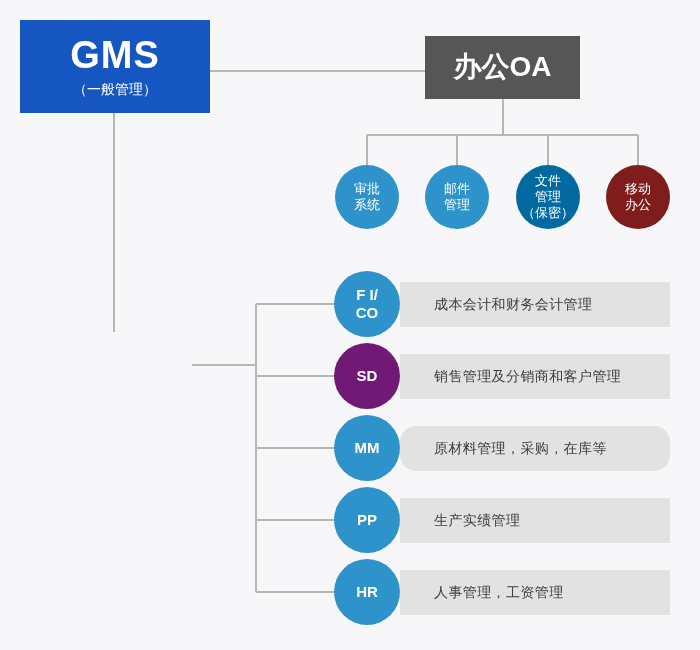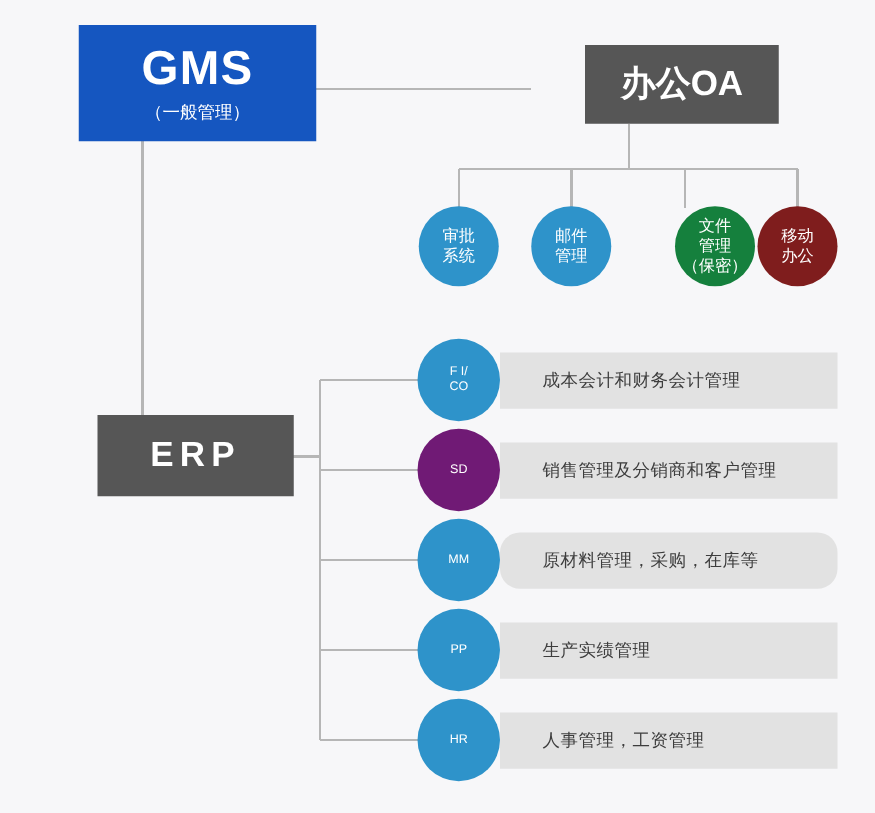--- a/index.html
+++ b/index.html
@@ -29,21 +29,20 @@
   
   .node-box {
     position: absolute;
     display: flex;
     flex-direction: column;
     align-items: center;
     justify-content: center;
     color: #ffffff;
     text-align: center;
     box-sizing: border-box;
-    margin-left: 43px;
   }
   .node-box .title {
     font-weight: bold;
     letter-spacing: 1px;
     line-height: 1.1;
   }
   .node-box .subtitle {
     font-size: 14px;
     line-height: 1.2;
     margin-top: 4px;
@@ -91,22 +90,22 @@
     line-height: 1.22;
   }
   .oa-circle {
     width: 64px;
     height: 64px;
     font-size: 13px;
   }
   .erp-circle {
     width: 66px;
     height: 66px;
-    font-size: 10px;
-    font-weight: normal;
+    font-size: 15px;
+    font-weight: bold;
   }
 
   
   .desc-bar {
     position: absolute;
     left: 400px;
     width: 270px;
     height: 45px;
     background: #e2e2e2;
     display: flex;
@@ -173,38 +172,35 @@
 
   <div id="gms-box" class="node-box" style="background: rgb(21, 86, 192);">
     <div class="title">GMS</div>
     <div class="subtitle">（一般管理）</div>
   </div>
 
   <div id="oa-box" class="node-box" style="background: rgb(86, 86, 86);">
     <div class="title">办公OA</div>
   </div>
 
-  <div id="erp-box" class="node-box" style="background: rgb(86, 86, 86);">
-    <div class="title">ERP</div>
-  </div>
 
   <div id="oa-circles">
       <div class="circle oa-circle" style="left: 335px; top: 165px; background: rgb(46, 147, 202); text-align: right;">
         <div>
           <div>审批</div>
           <div>系统</div>
         </div>
       </div>
       <div class="circle oa-circle" style="left: 425px; top: 165px; background: rgb(46, 147, 202);">
         <div>
           <div>邮件</div>
           <div>管理</div>
         </div>
       </div>
-      <div class="circle oa-circle" style="left: 540px; top: 165px; background: #15803d; align-items: center;">
+      <div class="circle oa-circle" style="left: 516px; top: 165px; background: #0369a1; align-items: center;">
         <div>
           <div>文件</div>
           <div>管理</div>
           <div>（保密）</div>
         </div>
       </div>
       <div class="circle oa-circle" style="left: 606px; top: 165px; background: #7f1d1d;">
         <div>
           <div>移动</div>
           <div>办公</div>

